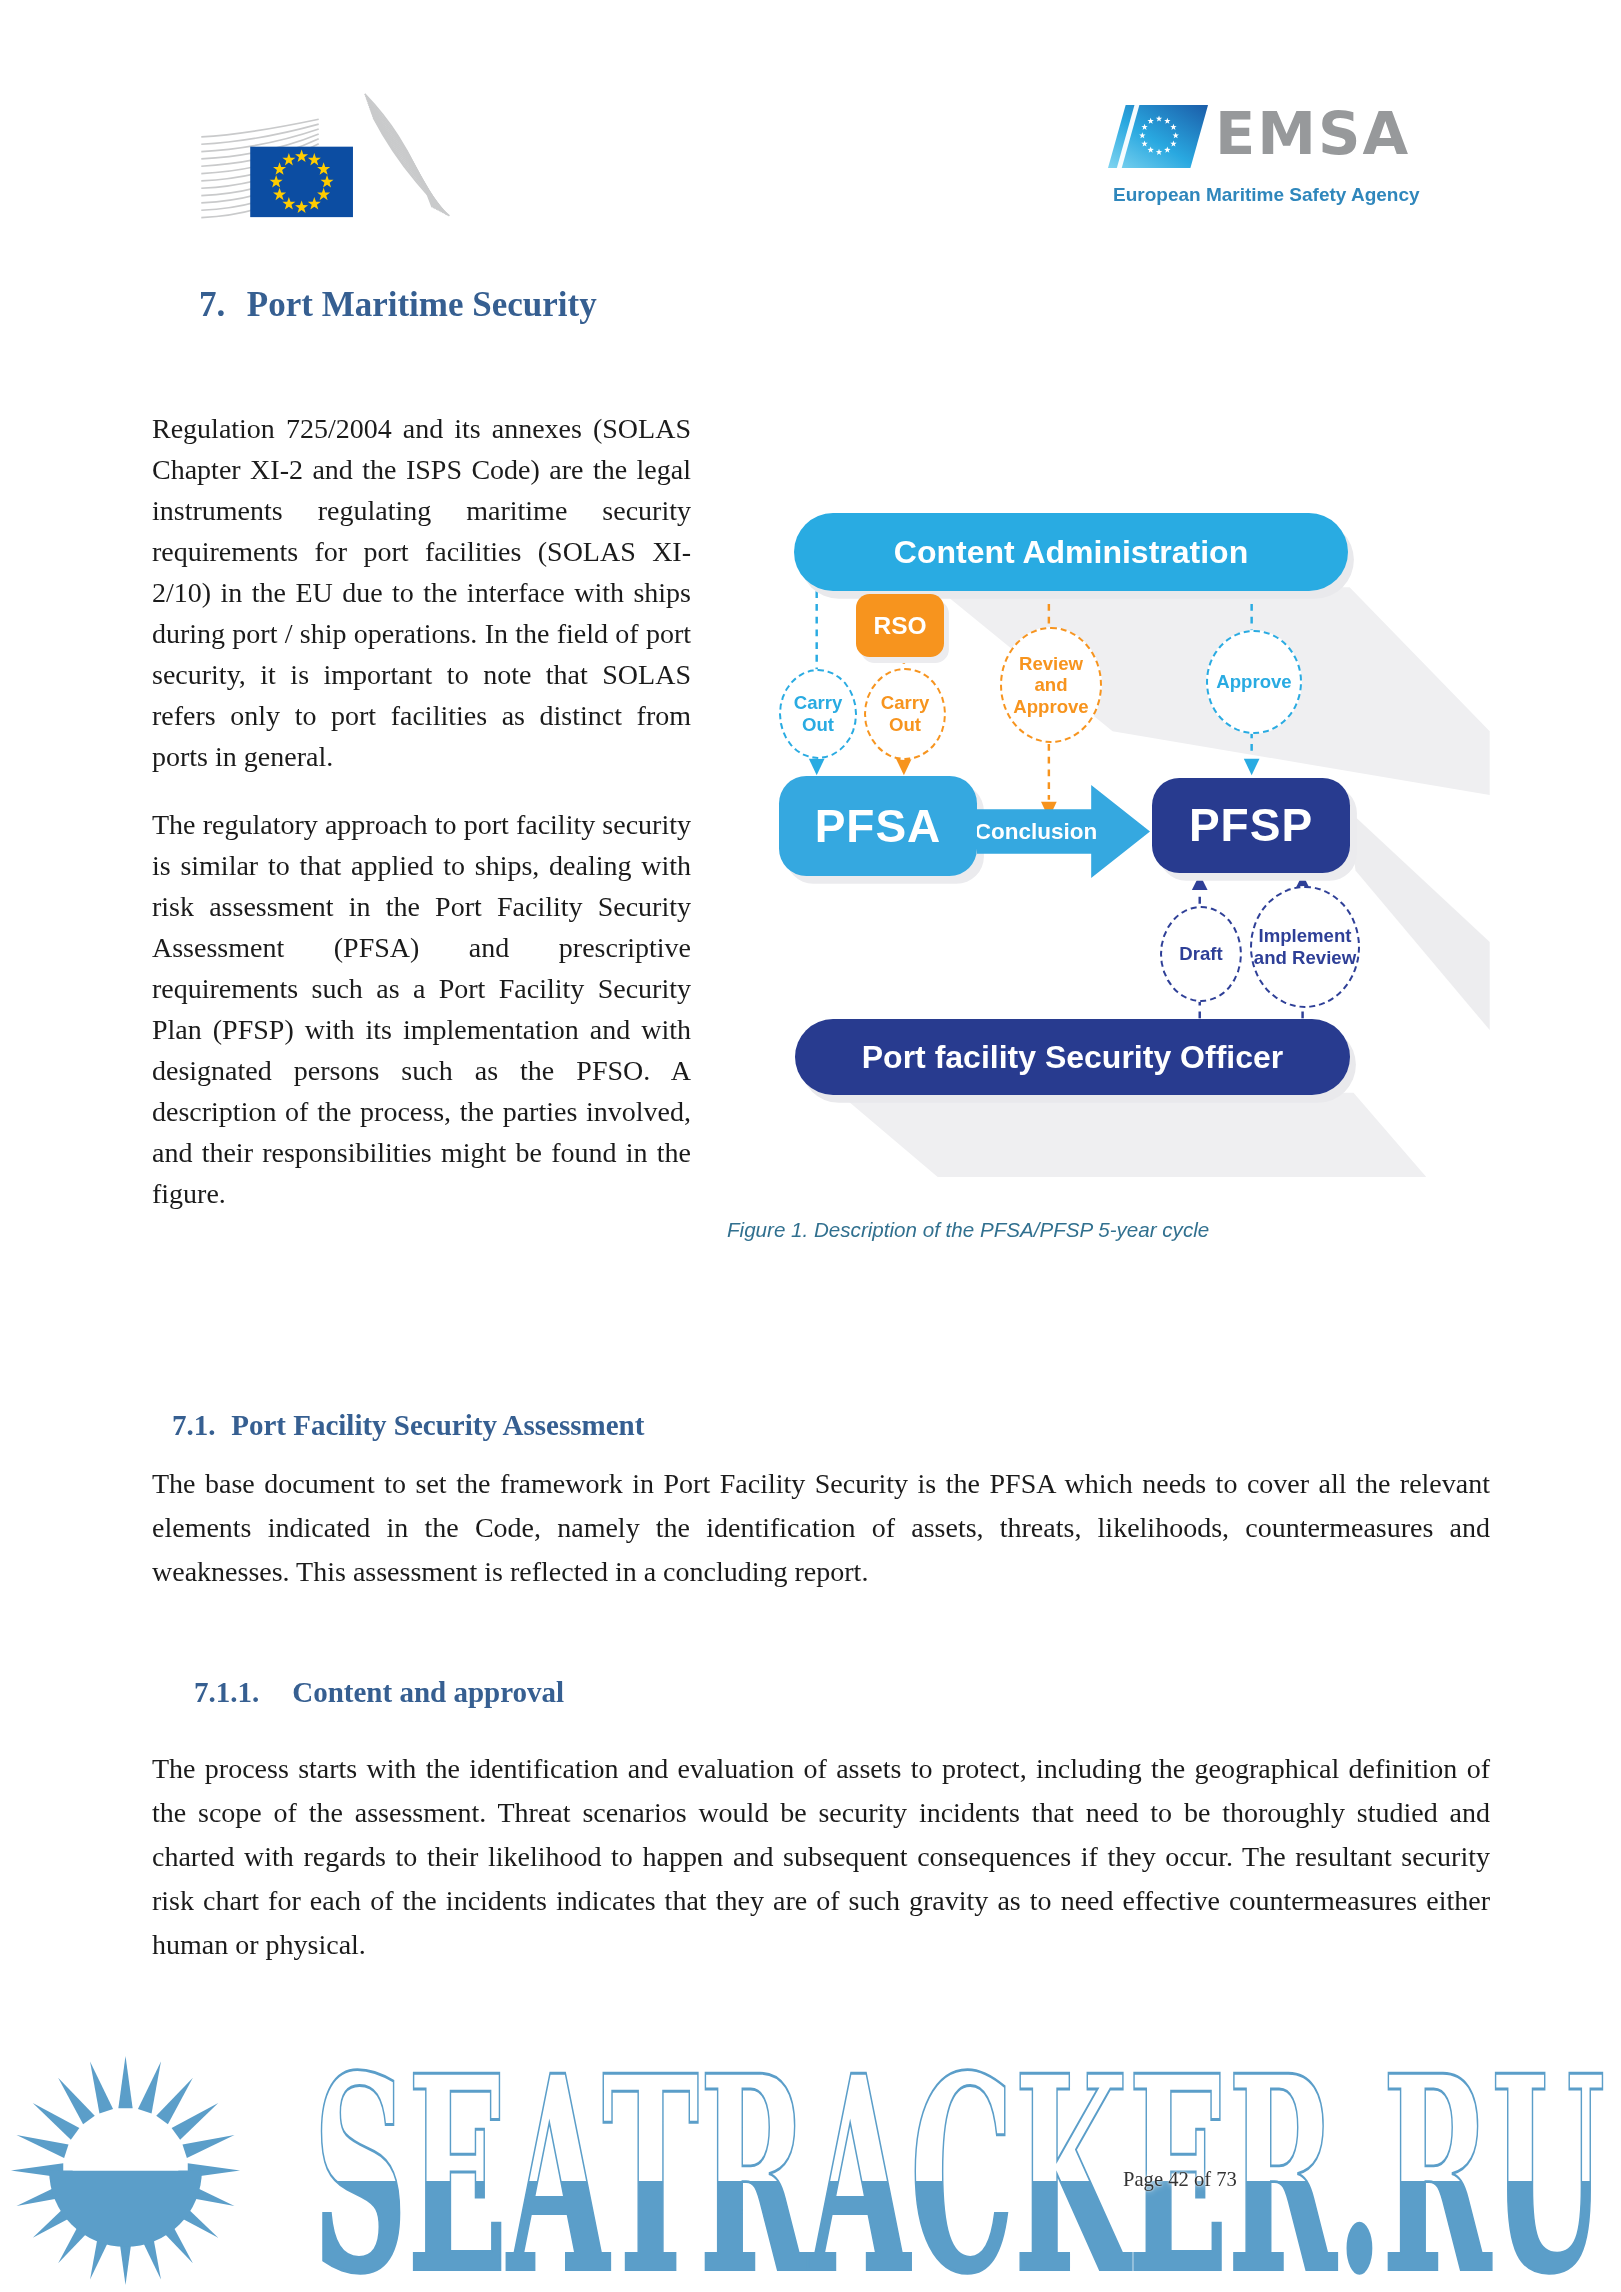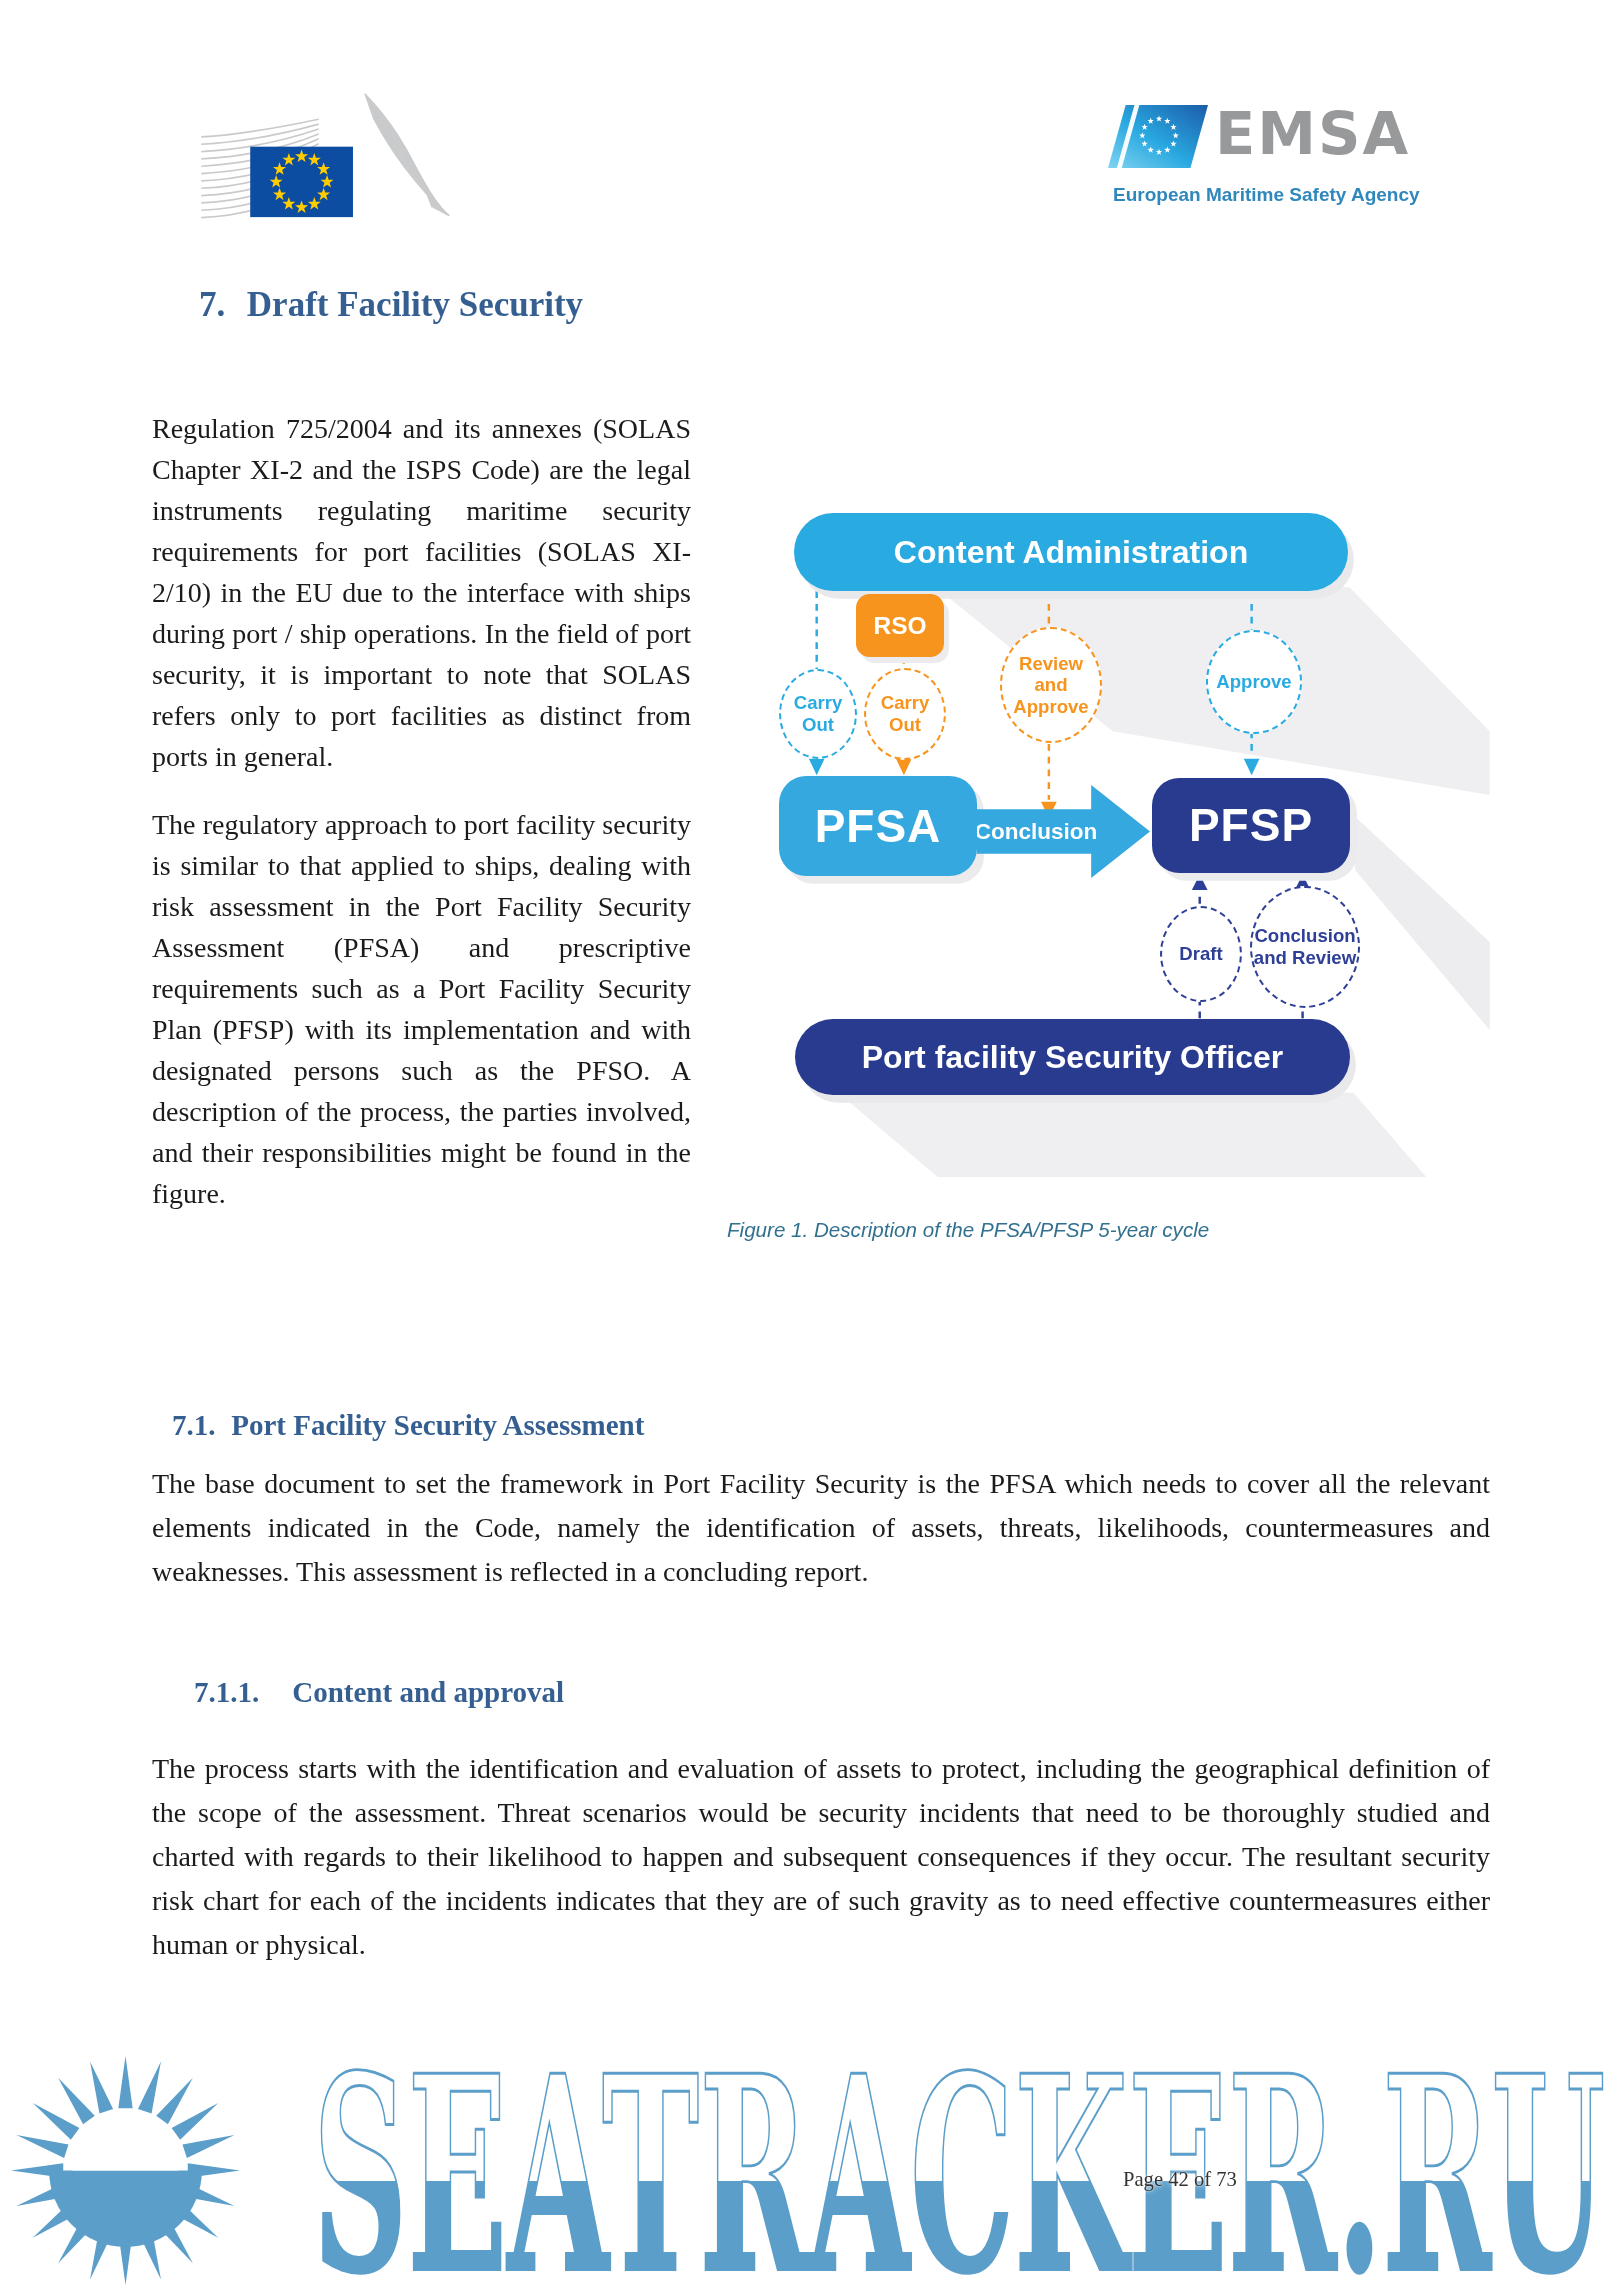--- a/index.html
+++ b/index.html
@@ -142,21 +142,21 @@
         <polygon points="37.28,37.10 38.10,39.37 40.51,39.45 38.61,40.93 39.28,43.25 37.28,41.90 35.28,43.25 35.95,40.93 34.04,39.45 36.45,39.37" fill="#ffffff"></polygon>
         <polygon points="35.00,28.60 35.82,30.87 38.23,30.95 36.33,32.43 37.00,34.75 35.00,33.40 33.00,34.75 33.67,32.43 31.77,30.95 34.18,30.87" fill="#ffffff"></polygon>
         <polygon points="37.28,20.10 38.10,22.37 40.51,22.45 38.61,23.93 39.28,26.25 37.28,24.90 35.28,26.25 35.95,23.93 34.04,22.45 36.45,22.37" fill="#ffffff"></polygon>
         <polygon points="43.50,13.88 44.32,16.14 46.73,16.23 44.83,17.71 45.50,20.03 43.50,18.68 41.50,20.03 42.17,17.71 40.27,16.23 42.68,16.14" fill="#ffffff"></polygon>
       </g>
   </svg>
   <div class="abs emsa-acronym">EMSA</div>
   <div class="abs emsa-tagline">European Maritime Safety Agency</div>
 
   <div class="abs h1">
-    <span class="num">7.</span><span>Draft Facility Security</span>
+    <span class="num">7.</span><span>Port Maritime Security</span>
   </div>
 
 
   <div class="abs block1">
 
     <figure class="fig" style="margin-block:0;margin-inline:0 0;">
       <div class="diagram">
         <svg width="799" height="769" viewBox="0 0 815 785">
 
           <polygon points="250,183 672,183 815,330 815,395 430,330" fill="#EFEFF1"></polygon>
@@ -186,21 +186,21 @@
         <div class="circle c-orange c-review">
           <span>Review and Approve</span>
           </div>
         <div class="circle c-blue c-approve">
           <span>Approve</span>
           </div>
         <div class="circle c-navy c-draft">
           <span>Draft</span>
           </div>
         <div class="circle c-navy c-impl">
-          <span>Conclusion and Review</span>
+          <span>Implement and Review</span>
           </div>
 
         <div class="node pill n-natadmin">Content Administration</div>
         <div class="node n-rso">RSO</div>
         <div class="node n-pfsa">PFSA</div>
         <div class="node n-pfsp">PFSP</div>
         <div class="node n-arrow">Conclusion</div>
         <div class="node pill n-pfso">Port facility Security Officer</div>
       </div>
       <figcaption class="caption">Figure 1. Description of the PFSA/PFSP 5-year cycle</figcaption>

